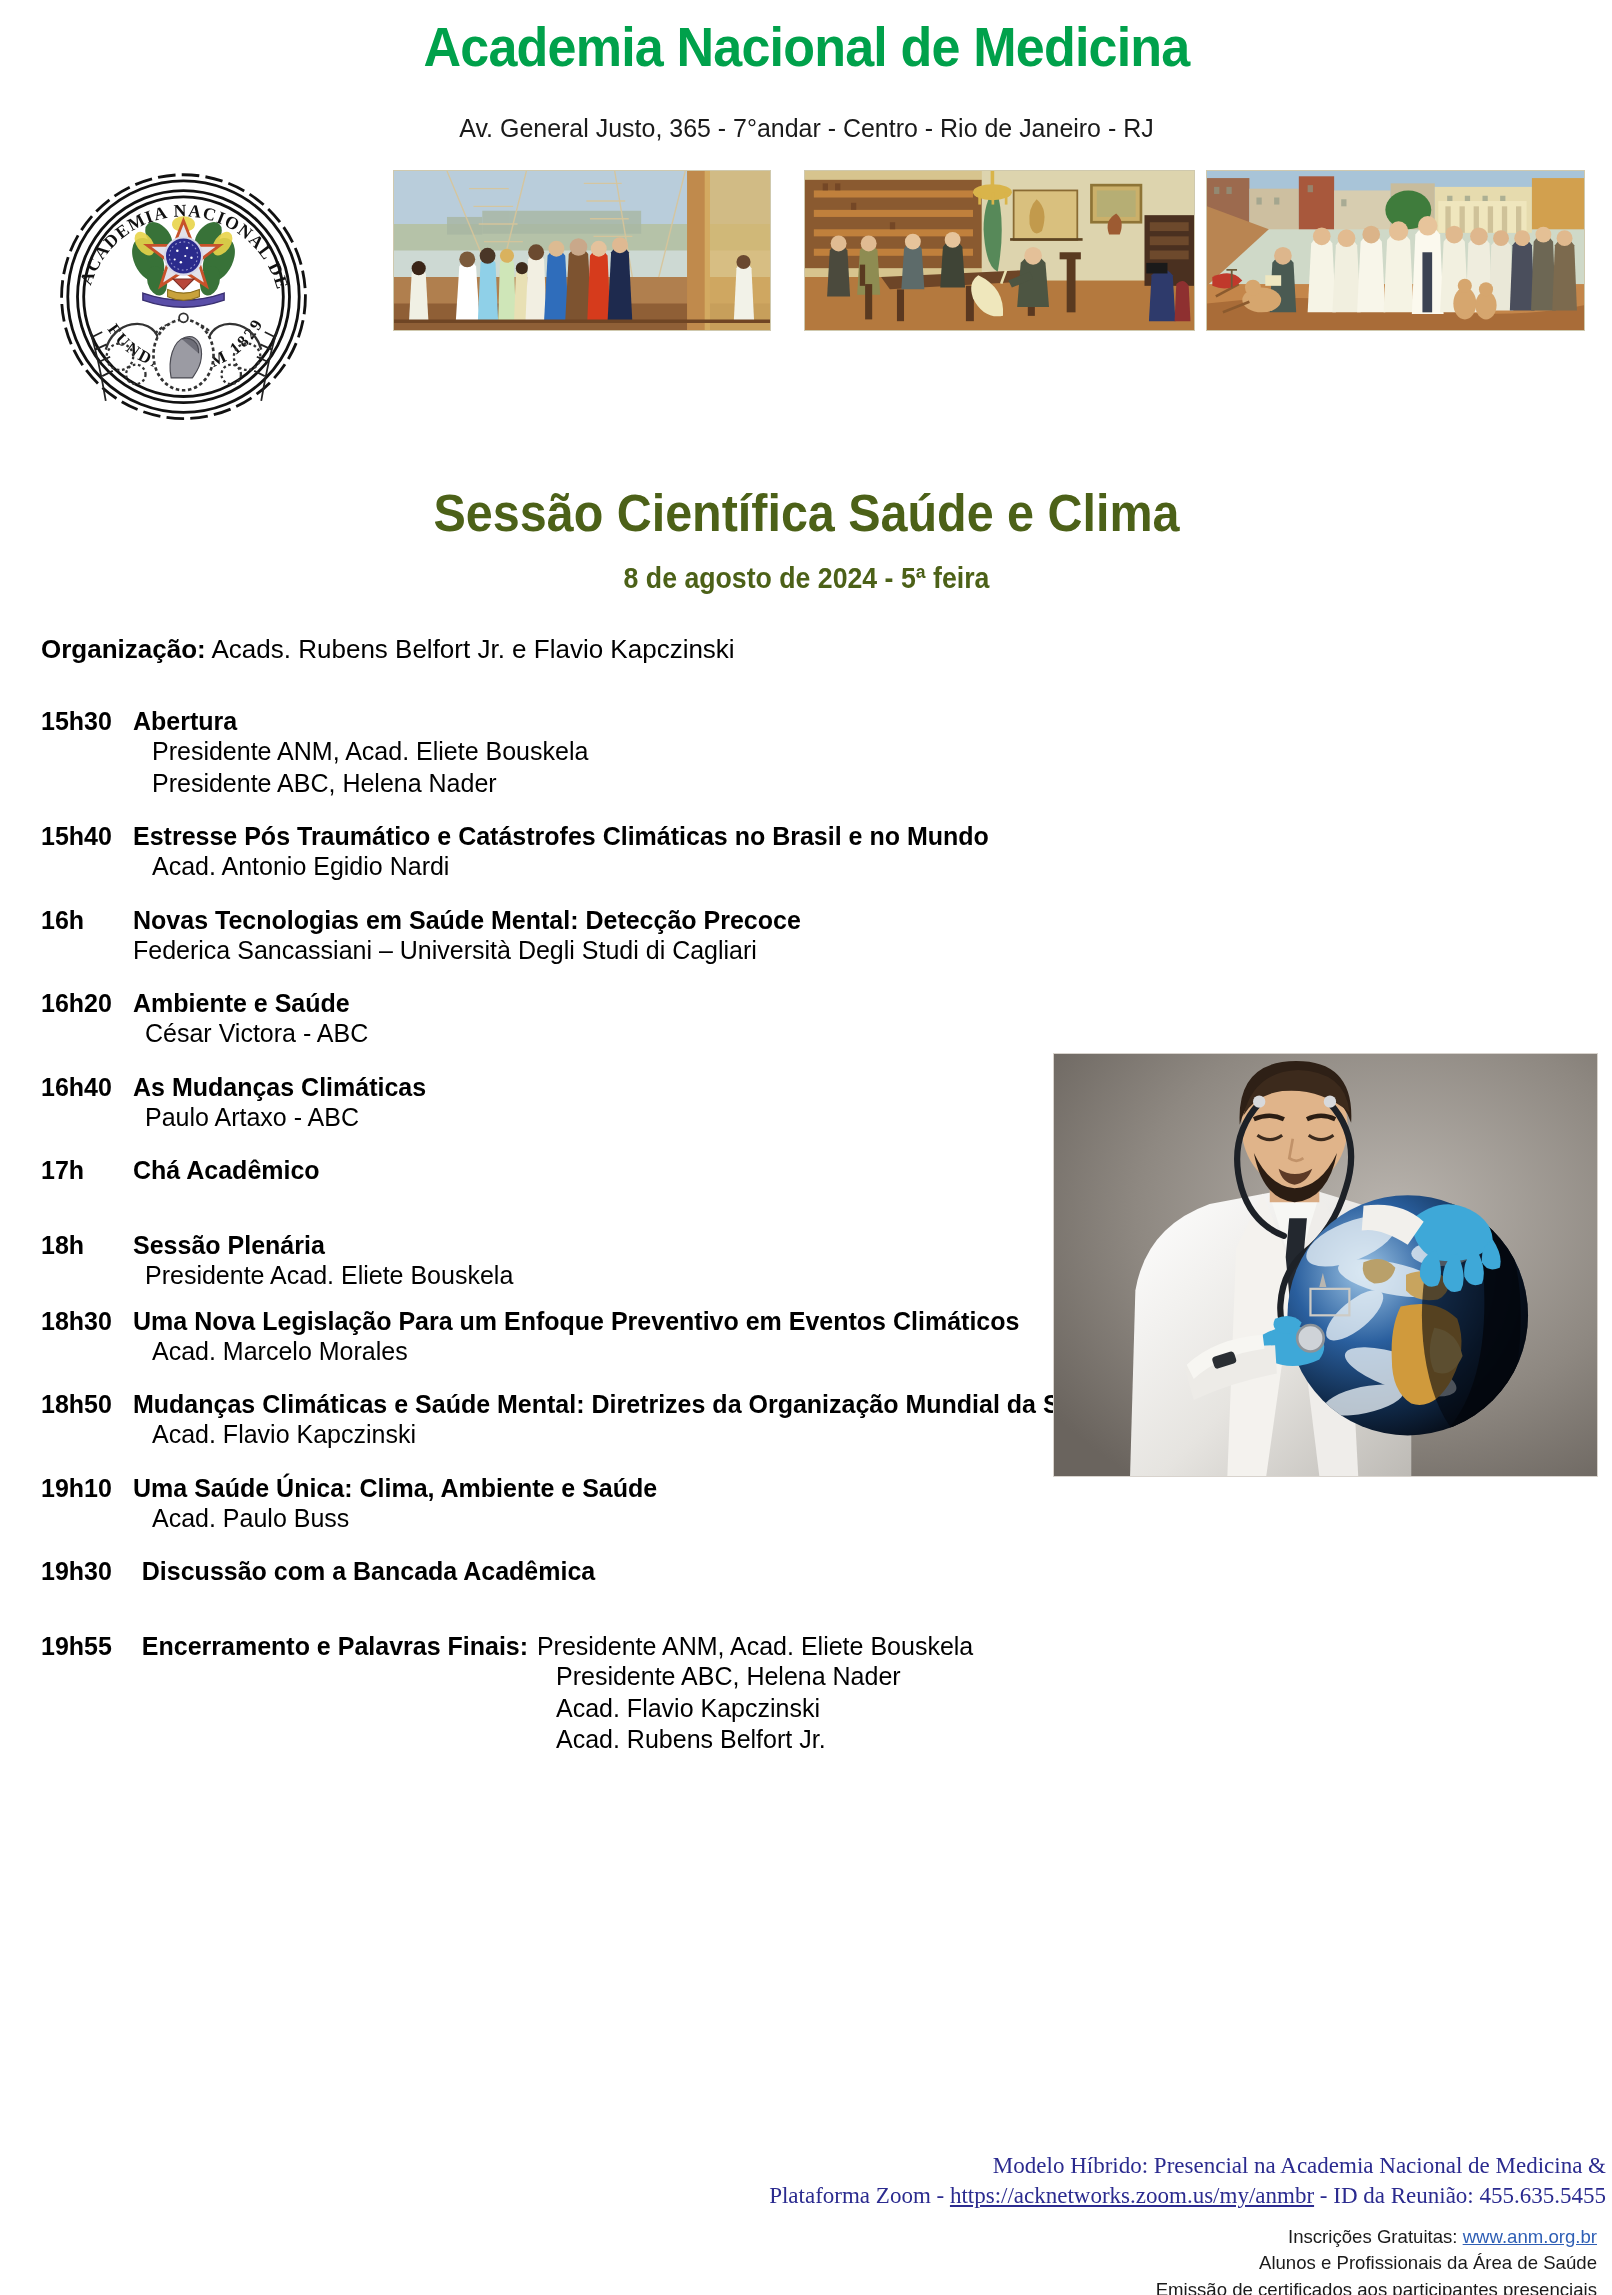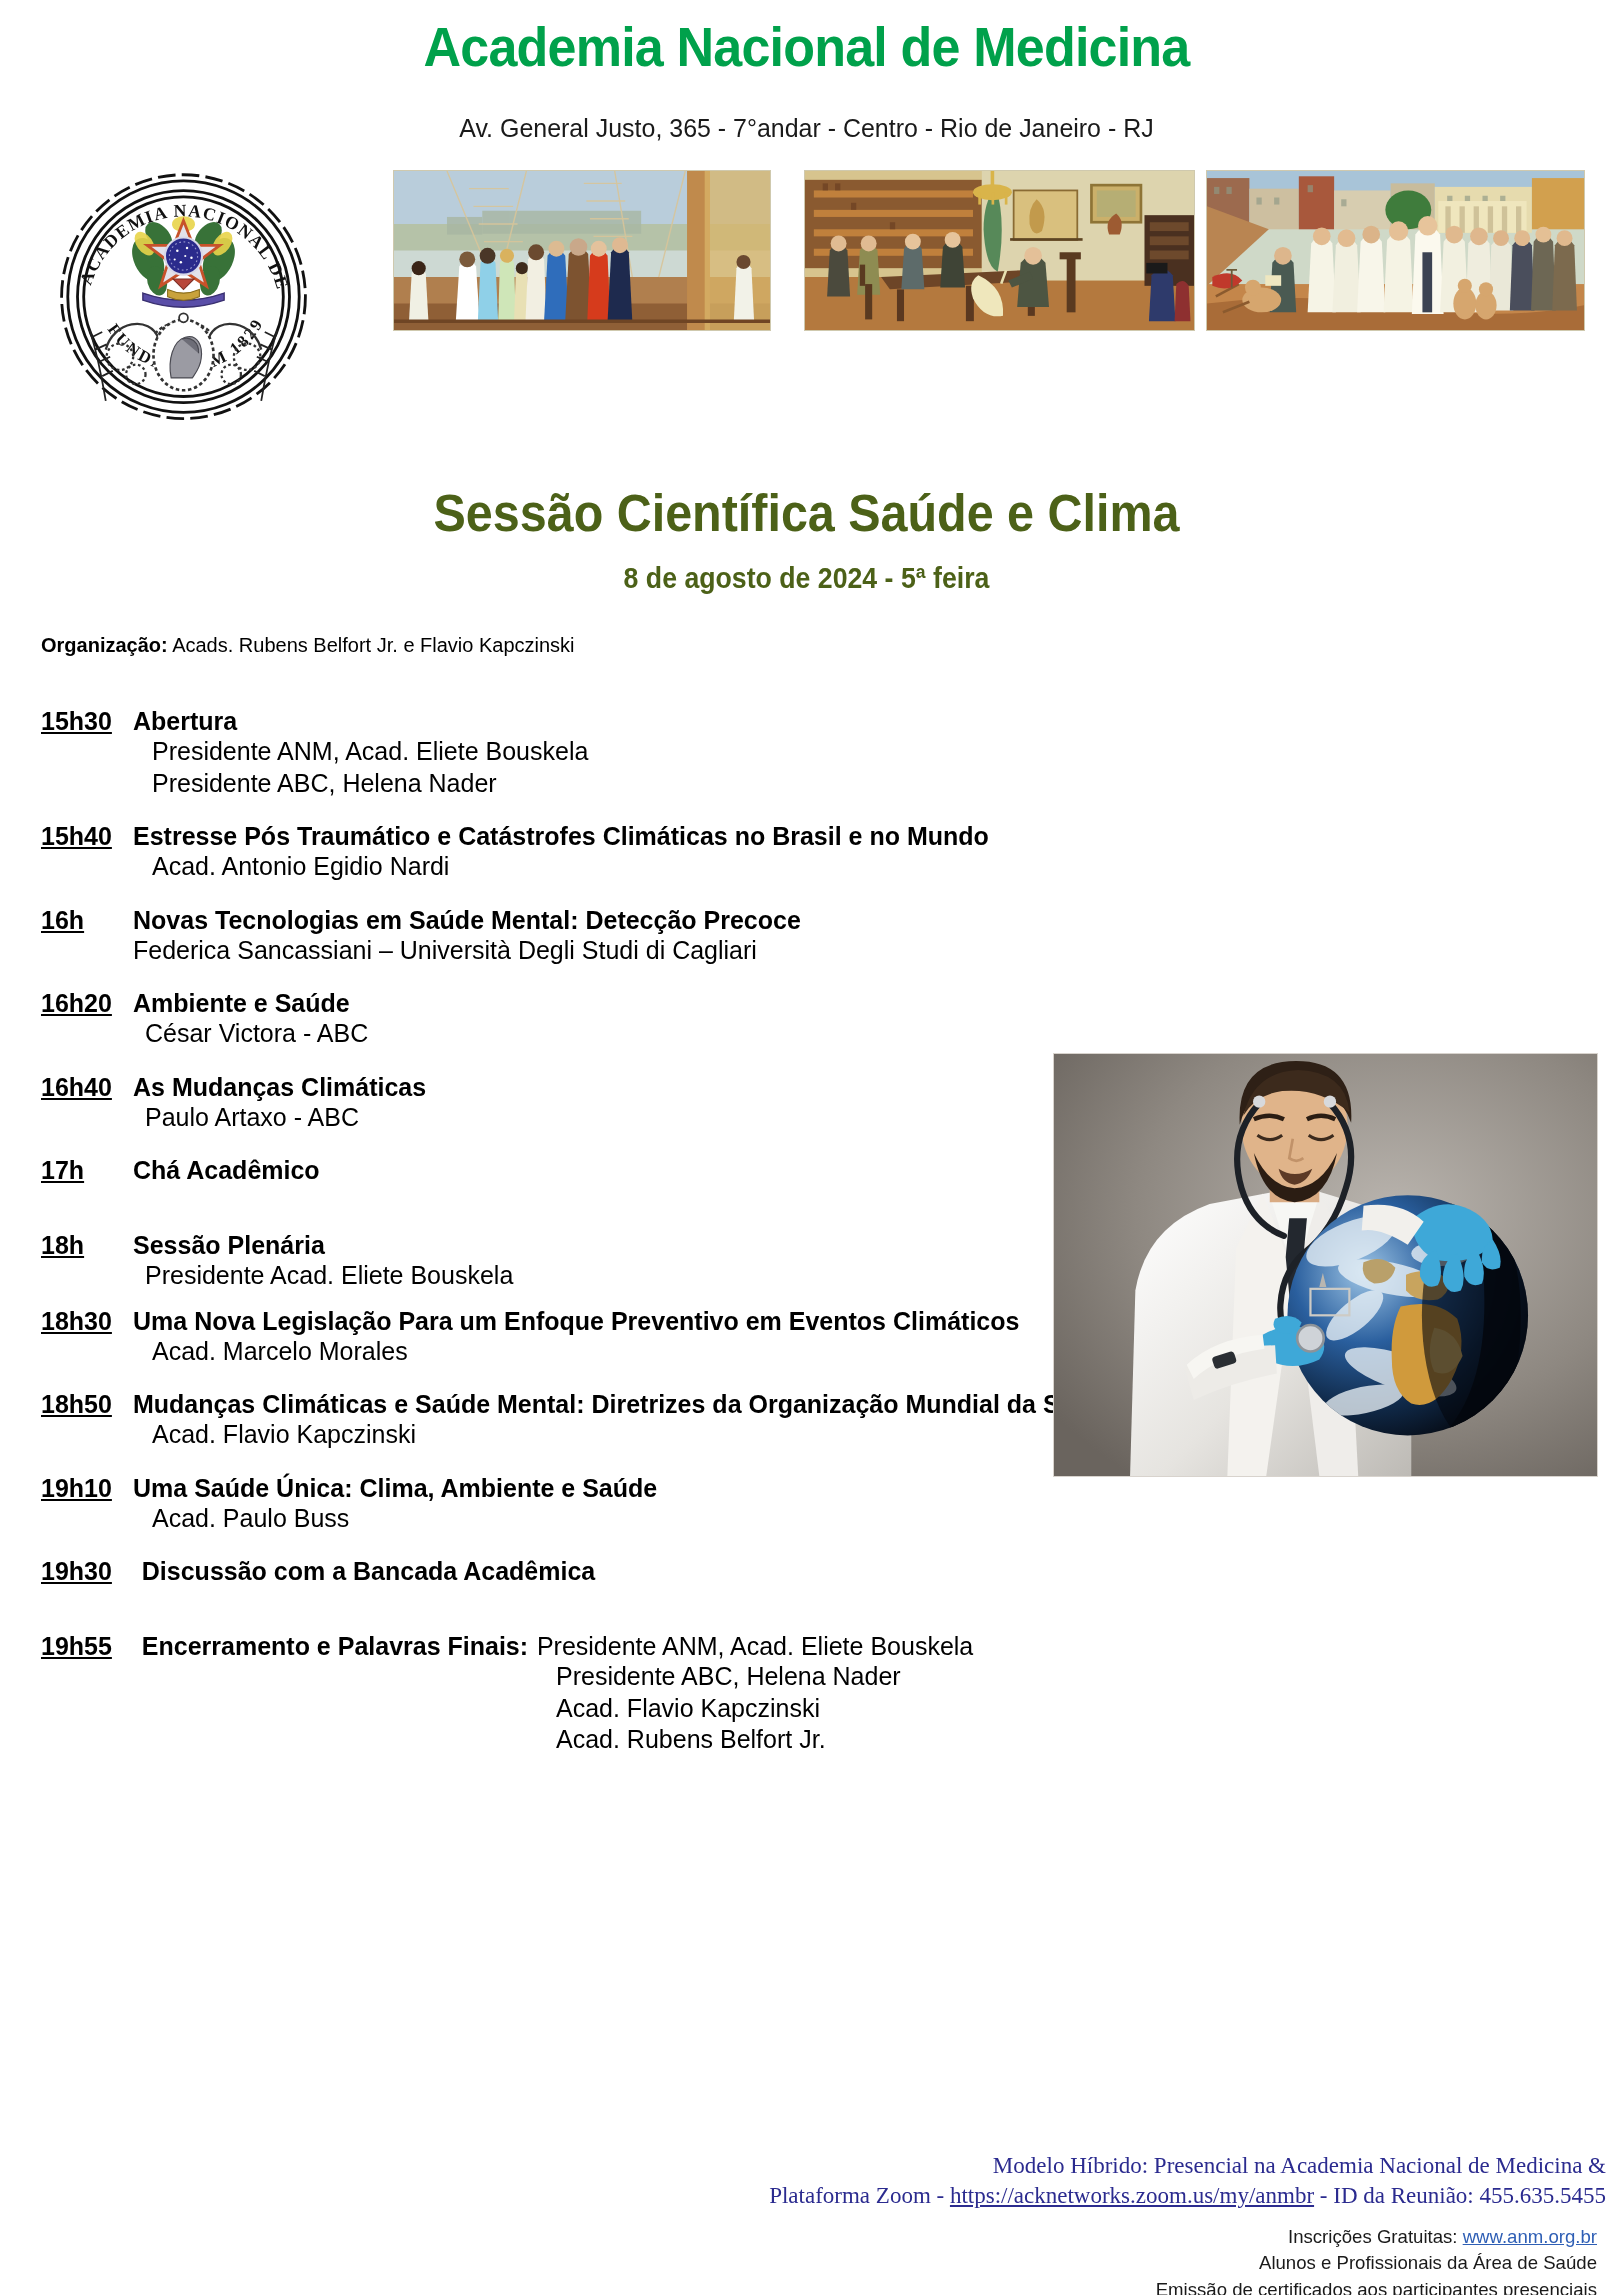--- a/index.html
+++ b/index.html
@@ -86,40 +86,39 @@
     font-weight: bold;
     color: #4c6118;
     transform: scaleX(0.92);
     white-space: nowrap;
   }
 
   
   .organizacao {
     position: absolute;
     left: 41px; top: 634px;
-    font-size: 20px;
+    font-size: 26px;
     white-space: nowrap;
   }
   .organizacao .lbl { font-weight: bold; }
 
   
   .program {
     position: absolute;
     left: 41px; top: 707px;
     width: 1555px;
   }
   .pitem { display: block; margin-bottom: 19.4px; }
   .prow  { display: flex; align-items: baseline; }
   .ptime {
     font-weight: bold;
     font-size: 25px;
     min-width: 92px;
     flex: 0 0 92px;
     white-space: nowrap;
-    text-decoration: underline;
   }
   .ptitle {
     font-weight: bold;
     font-size: 25px;
     white-space: nowrap;
   }
   .pinline {
     font-weight: normal;
     font-size: 25px;
     white-space: nowrap;

